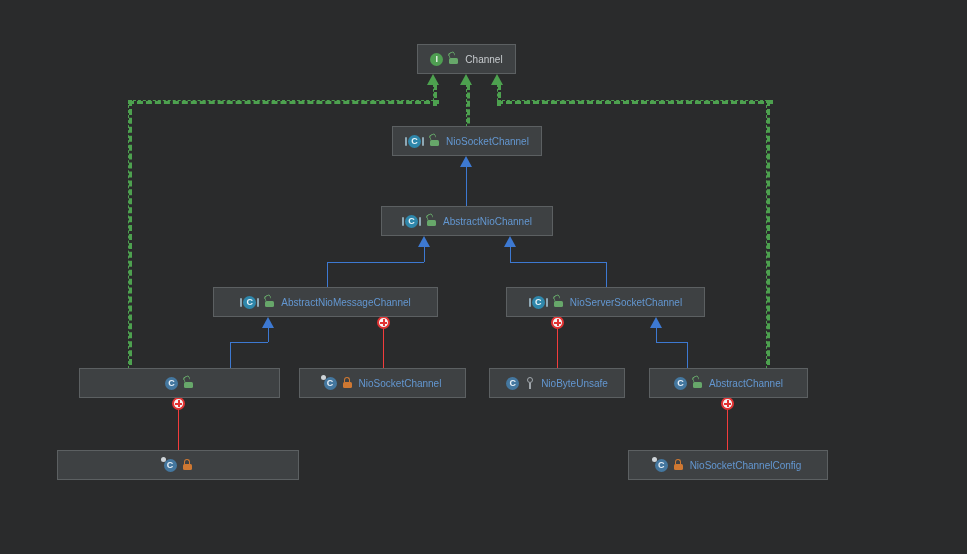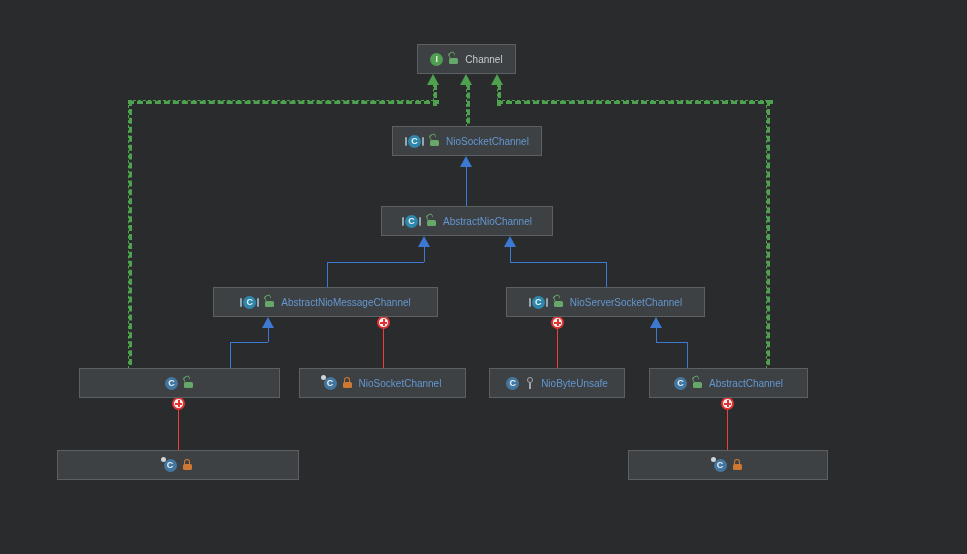--- a/index.html
+++ b/index.html
@@ -176,15 +176,16 @@
   </div>
 
   <div class="node" style="left:57px;top:450px;width:242px;">
     <span class="cic ic-blue inner">C</span>
     <span class="vis lock-closed"></span>
   </div>
 
   <div class="node" style="left:628px;top:450px;width:200px;">
     <span class="cic ic-blue inner">C</span>
     <span class="vis lock-closed"></span>
+    <span class="label">NioSocketChannelConfig</span>
   </div>
 
 </div>
 
 </body></html>

